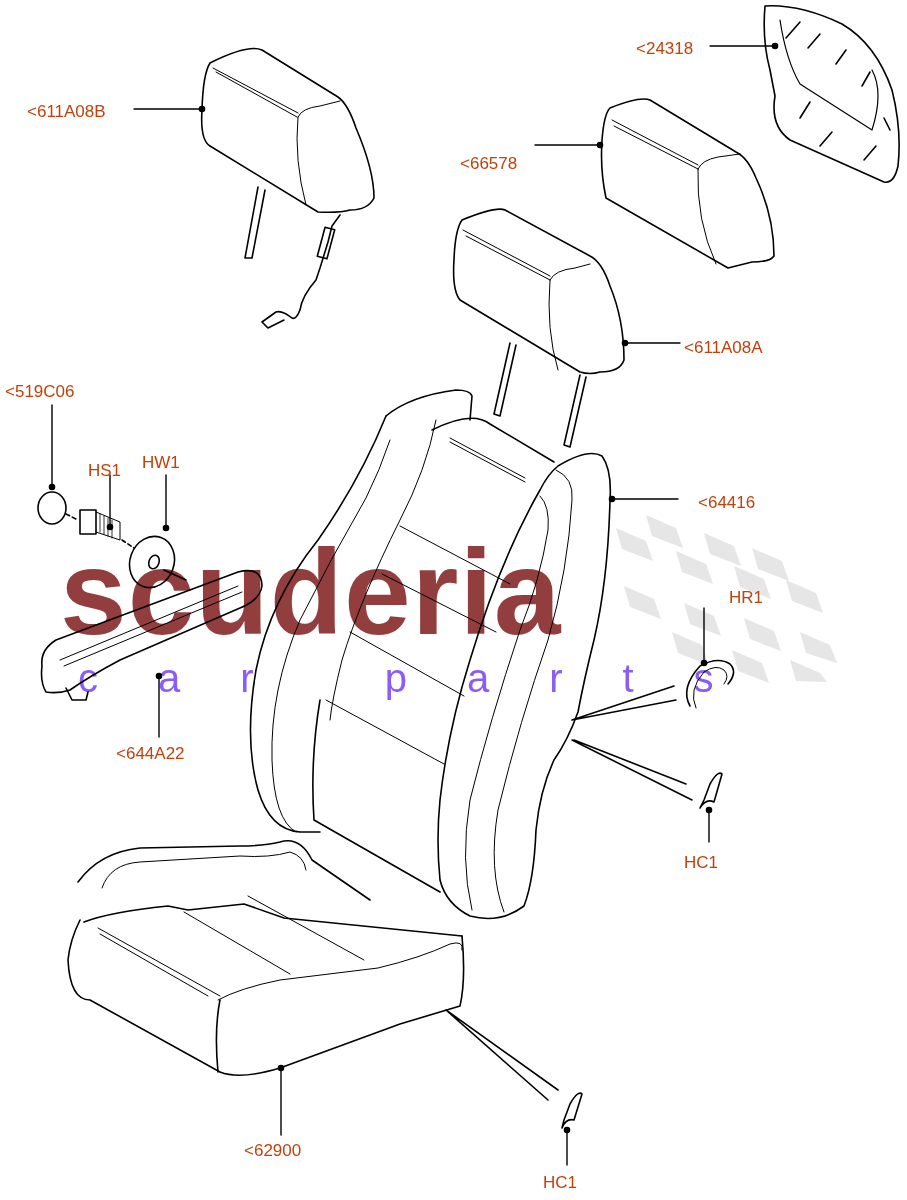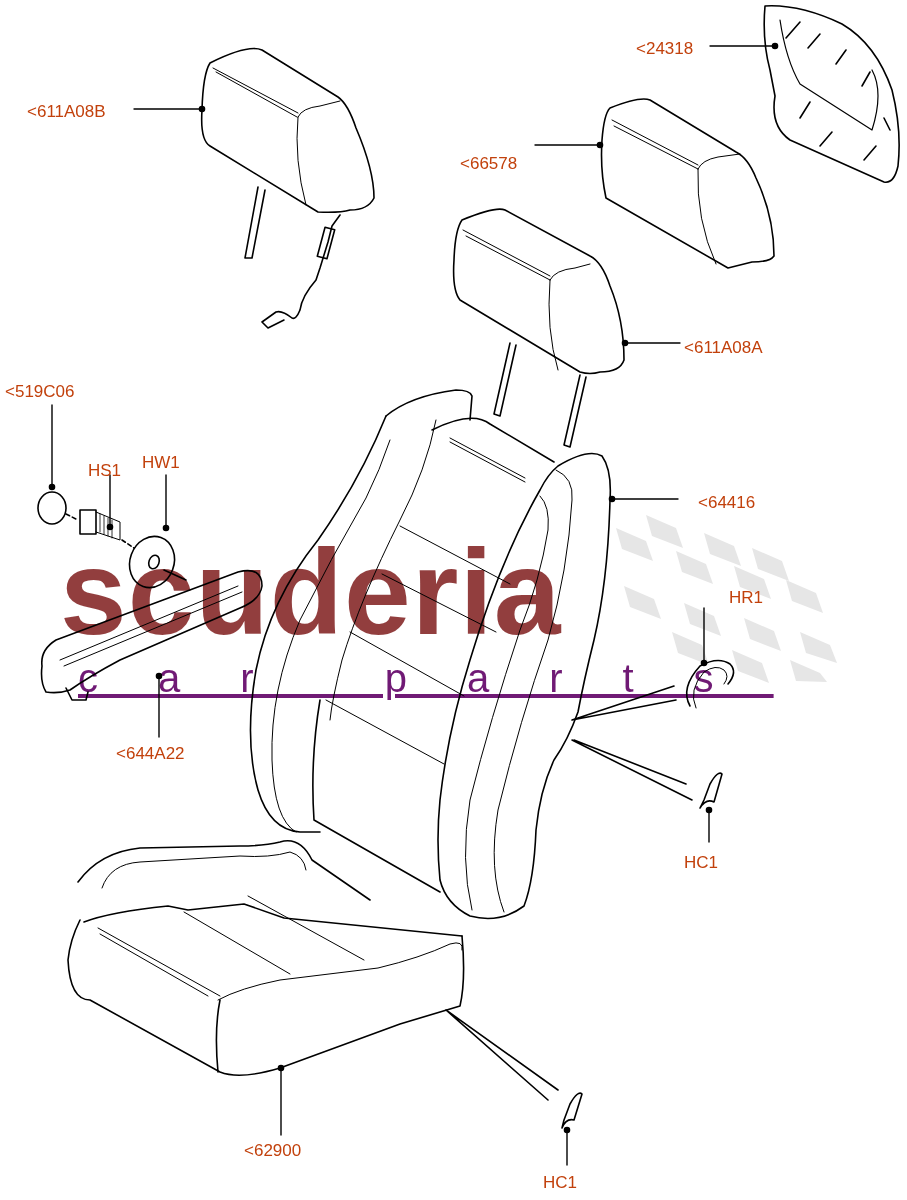--- a/index.html
+++ b/index.html
@@ -1,20 +1,20 @@
 <!DOCTYPE html>
 <html><head>
 <meta charset="utf-8">
 <style>
   html, body { margin:0; padding:0; background:#ffffff; }
   body { width:907px; height:1200px; position:relative; overflow:hidden; font-family:"Liberation Sans", sans-serif; }
   svg.canvas { position:absolute; left:0; top:0; width:907px; height:1200px; }
   .lbl { position:absolute; color:#c2410c; font-size:17px; font-family:"Liberation Sans", sans-serif; white-space:nowrap; line-height:1; cursor:pointer; }
   .wm-big { position:absolute; left:60px; top:532px; font-size:120px; font-weight:bold; color:#7f1d1d; letter-spacing:1px; font-family:Liberation Sans, sans-serif; line-height:1; opacity:0.85; }
-  .wm-small { position:absolute; left:78px; top:658px; font-size:40px; color:#701a75; letter-spacing:60px; font-family:"Liberation Sans", sans-serif; line-height:1;text-decoration:underline; }
+  .wm-small { position:absolute; left:78px; top:658px; font-size:40px; color:#8b5cf6; letter-spacing:60px; font-family:"Liberation Sans", sans-serif; line-height:1; }
 </style>
 </head>
 <body>
 
 <div class="wm-big">scuderia</div>
 <div class="wm-small">car parts</div>
 
 <svg class="canvas" viewBox="0 0 907 1200" fill="none" stroke="#000" stroke-width="1.6" stroke-linejoin="round" stroke-linecap="round">
 
   <g fill="#e6e6e6" stroke="none">

